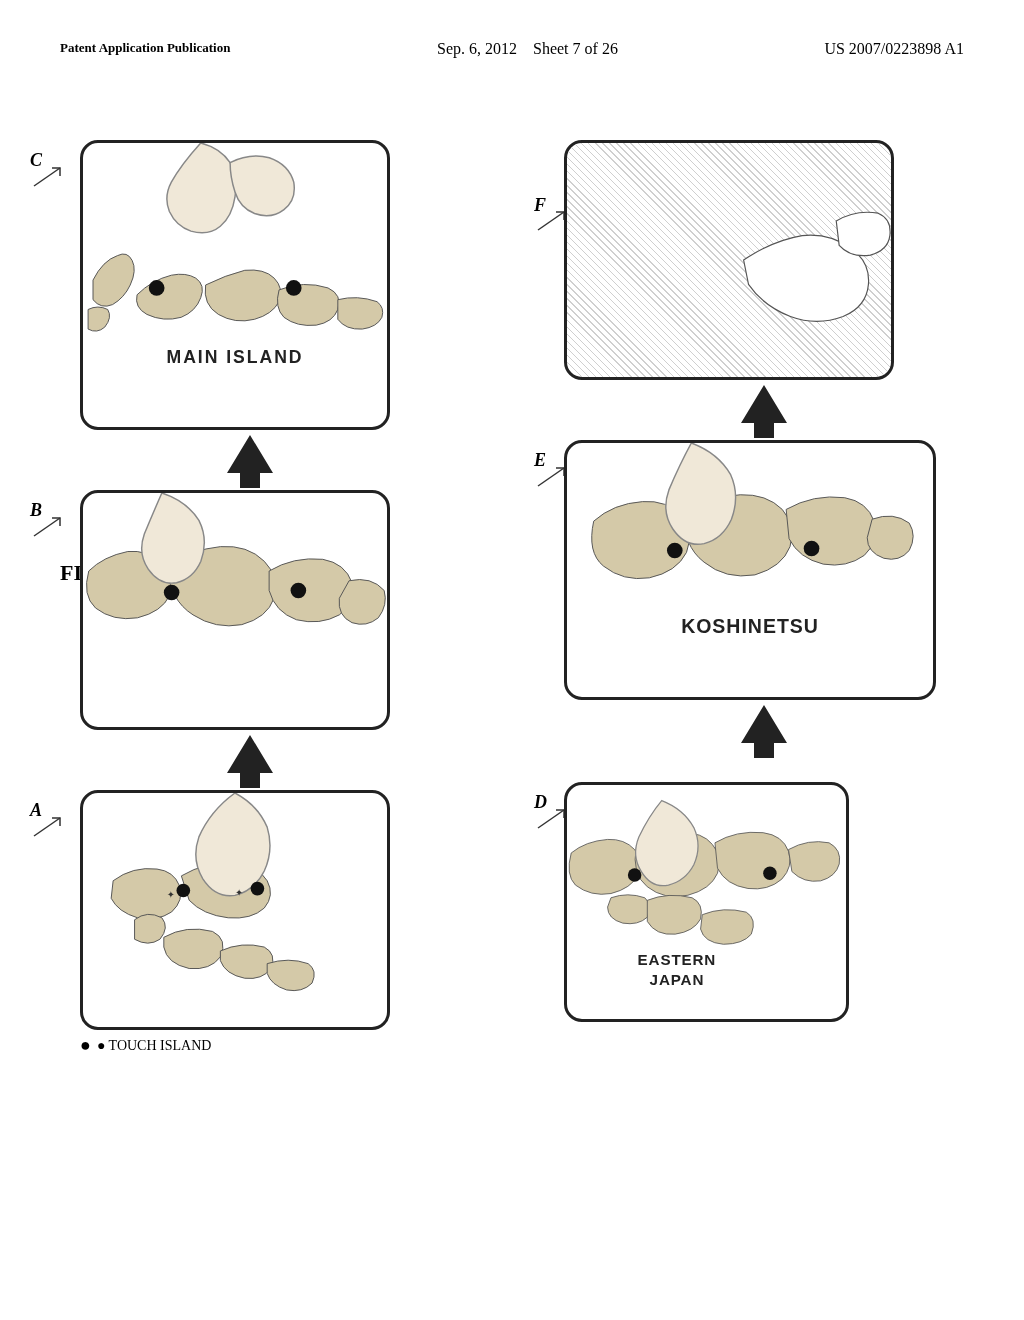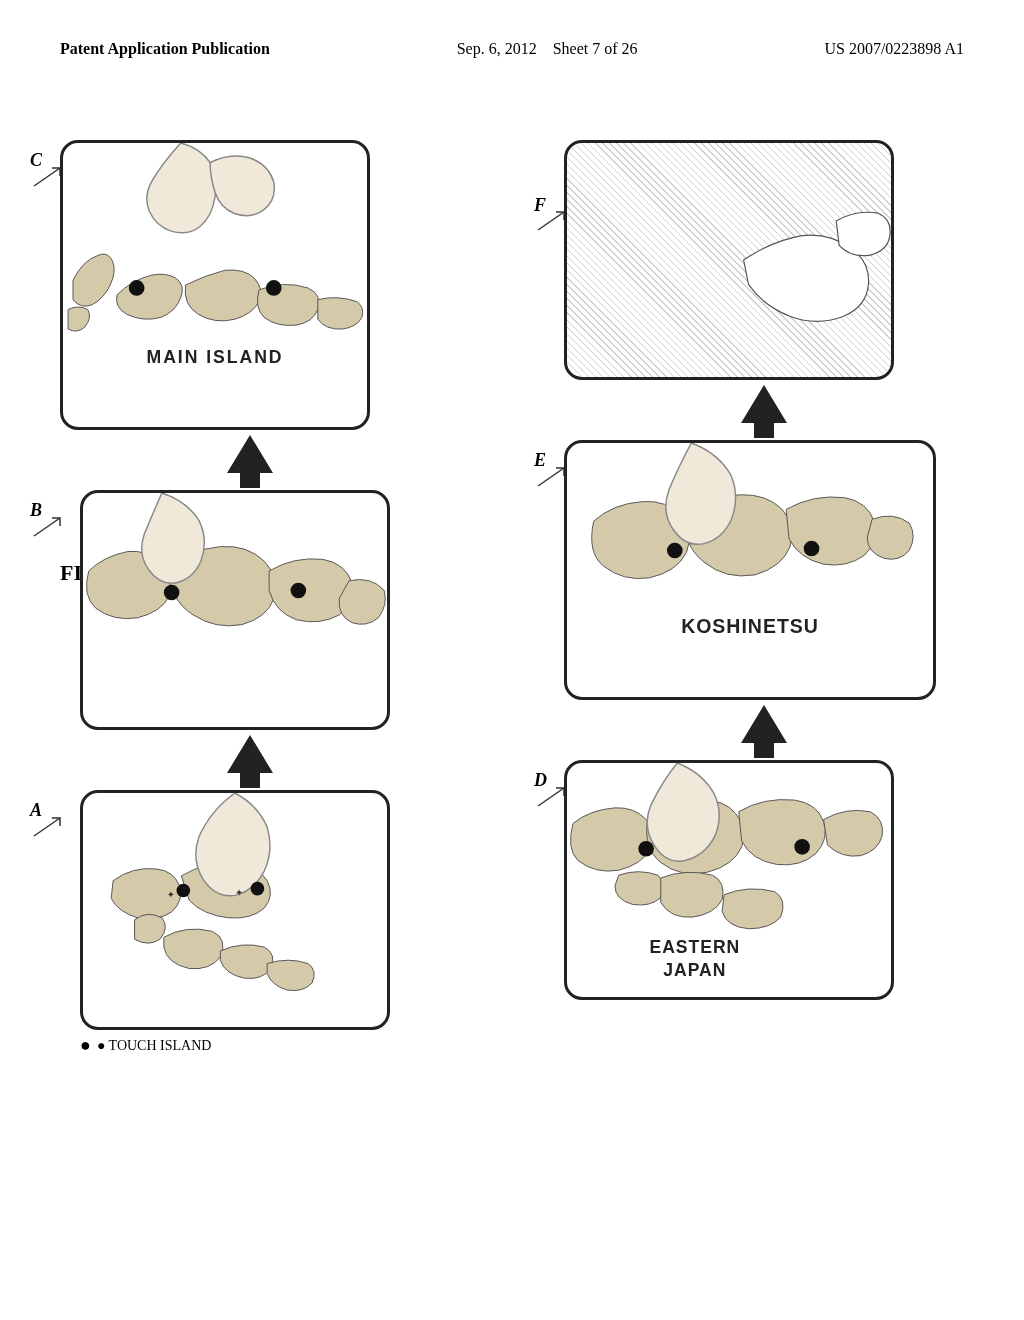--- a/index.html
+++ b/index.html
@@ -14,21 +14,21 @@
 
     
     .header {
       display: flex;
       justify-content: space-between;
       align-items: flex-start;
       padding: 40px 60px 20px 60px;
       border-bottom: none;
     }
     .header-left {
-      font-size: 16px;
+      font-size: 13px;
       font-weight: bold;
     }
     .header-center {
       font-size: 16px;
       text-align: right;
     }
     .header-right {
       font-size: 16px;
       text-align: right;
     }
@@ -108,21 +108,21 @@
 
     <div style="position:relative; margin-bottom:0;">
 
       <div style="position:absolute; left:-30px; top:10px; font-size:18px; font-style:italic; font-weight:bold;">C</div>
 
       <svg style="position:absolute; left:-28px; top:26px;" width="30" height="22">
         <line x1="2" y1="20" x2="28" y2="2" stroke="#333" stroke-width="1.5"></line>
         <polyline points="20,2 28,2 28,10" fill="none" stroke="#333" stroke-width="1.5"></polyline>
       </svg>
 
-      <div class="device-frame" style="width:310px; height:290px; ">
+      <div class="device-frame" style="width:310px; height:290px; margin-left:20px;">
 
         <svg style="position:absolute; top:0; left:0; width:100%; height:100%;" viewBox="0 0 310 290">
 
           <path d="M10,140 Q20,120 35,115 Q45,110 50,120 Q55,130 48,145 Q42,158 30,165 Q18,170 10,160 Z" fill="#d4c9a8" stroke="#555" stroke-width="1"></path>
           <path d="M5,170 Q15,165 25,170 Q30,178 22,188 Q14,195 5,190 Z" fill="#d4c9a8" stroke="#555" stroke-width="1"></path>
           <path d="M55,155 Q70,140 90,135 Q105,132 115,138 Q125,145 120,158 Q115,172 100,178 Q82,183 65,175 Q52,168 55,155 Z" fill="#d4c9a8" stroke="#555" stroke-width="1"></path>
           <path d="M125,145 Q145,135 165,130 Q185,128 195,138 Q205,148 200,162 Q193,175 175,180 Q155,185 138,175 Q122,165 125,145 Z" fill="#d4c9a8" stroke="#555" stroke-width="1"></path>
           <path d="M200,150 Q225,140 250,148 Q265,155 260,170 Q255,183 238,186 Q218,188 205,178 Q195,168 200,150 Z" fill="#d4c9a8" stroke="#555" stroke-width="1"></path>
           <path d="M260,160 Q280,155 300,162 Q308,168 305,178 Q300,188 285,190 Q268,191 260,180 Z" fill="#d4c9a8" stroke="#555" stroke-width="1"></path>
 
@@ -259,21 +259,21 @@
         <polygon points="25,2 48,40 35,40 35,55 15,55 15,40 2,40" fill="#222"></polygon>
       </svg>
     </div>
 
     <div style="position:relative; margin-bottom:0;">
       <div style="position:absolute; left:-30px; top:10px; font-size:18px; font-style:italic; font-weight:bold;">D</div>
       <svg style="position:absolute; left:-28px; top:26px;" width="30" height="22">
         <line x1="2" y1="20" x2="28" y2="2" stroke="#333" stroke-width="1.5"></line>
         <polyline points="20,2 28,2 28,10" fill="none" stroke="#333" stroke-width="1.5"></polyline>
       </svg>
-      <div class="device-frame" style="width:330px; height:240px;">
+      <div class="device-frame" style="width:285px; height:240px;margin-top:22px;">
         <svg style="position:absolute; top:0; left:0; width:100%; height:100%;" viewBox="0 0 330 240">
 
           <path d="M5,62 Q22,48 48,46 Q68,45 80,58 Q90,70 84,88 Q76,104 52,110 Q28,114 10,100 Q-2,88 5,62 Z" fill="#d4c9a8" stroke="#555" stroke-width="1"></path>
           <path d="M82,55 Q105,40 135,38 Q160,37 172,52 Q184,66 178,86 Q170,105 143,112 Q115,118 95,102 Q76,87 82,55 Z" fill="#d4c9a8" stroke="#555" stroke-width="1"></path>
           <path d="M175,50 Q200,35 232,38 Q255,41 262,60 Q268,78 254,93 Q238,107 214,104 Q188,100 178,80 Z" fill="#d4c9a8" stroke="#555" stroke-width="1"></path>
           <path d="M262,58 Q285,45 310,50 Q325,58 322,75 Q318,90 300,95 Q280,98 266,84 Z" fill="#d4c9a8" stroke="#555" stroke-width="1"></path>
           <path d="M52,115 Q72,108 92,115 Q102,124 95,138 Q84,148 66,145 Q48,140 48,126 Z" fill="#d4c9a8" stroke="#555" stroke-width="1"></path>
           <path d="M95,118 Q120,108 148,115 Q162,122 158,140 Q150,155 128,158 Q105,160 95,143 Z" fill="#d4c9a8" stroke="#555" stroke-width="1"></path>
           <path d="M160,135 Q185,125 212,132 Q225,140 218,158 Q208,170 185,170 Q162,168 158,152 Z" fill="#d4c9a8" stroke="#555" stroke-width="1"></path>
 

